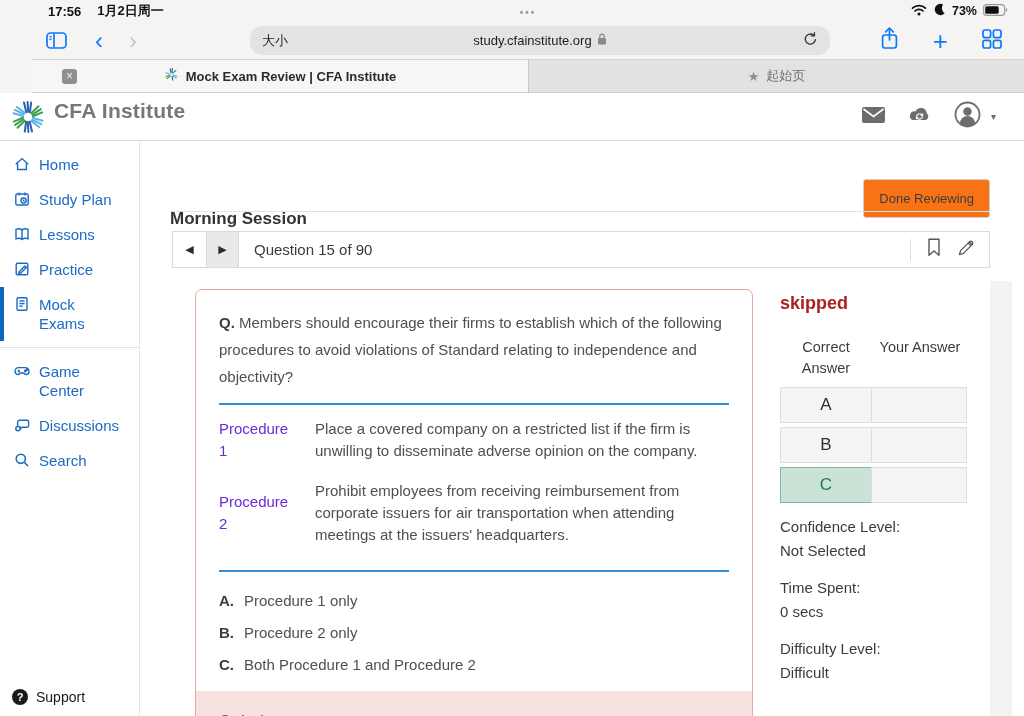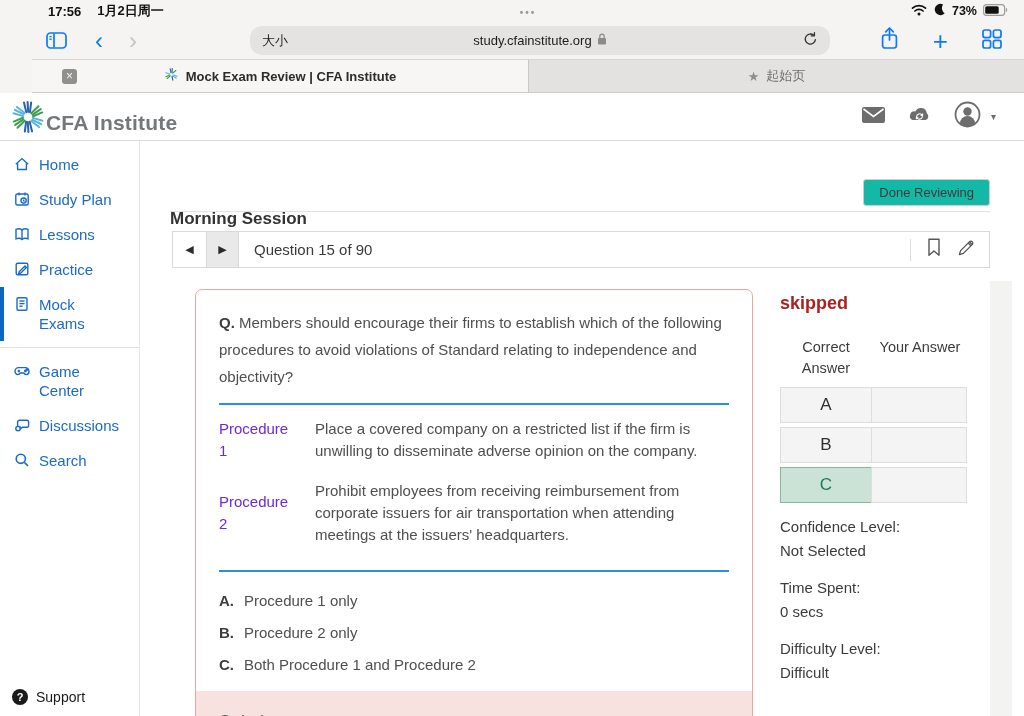--- a/index.html
+++ b/index.html
@@ -40,21 +40,21 @@
   .tab.active { background:#f7f6f4; font-weight:700; color:#2b2b2b; }
   .tab.inactive { background:#e3e2e0; color:#6f6f6f; border-left:1px solid #c9c8c6; }
   .tab-close { position:absolute; left:30px; top:9px; width:15px; height:15px;
     background:#8f8f8f; border-radius:3px; color:#f2f2f2; font-size:12px;
     line-height:14px; text-align:center; font-weight:400; }
   .tab-star { color:#8e8e8e; font-size:13px; font-weight:400; }
 
   
   .site-header { height:48px; background:#fff; border-bottom:1px solid #dcdcdc;
     display:flex; align-items:center; padding:0 10px; }
-  .brand { display:flex; align-items:flex-end; gap:0; }
+  .brand { display:flex; align-items:flex-start; gap:8px; }
   .brand-name { font-size:21px; font-weight:700; color:#75787b; letter-spacing:.2px; }
   .hdr-right { margin-left:auto; display:flex; align-items:center; gap:22px;
     padding-right:18px; color:#6d6d6d; }
   .caret { font-size:10px; color:#6d6d6d; margin-left:-12px; }
 
   
   .app { display:flex; height:575px; position:relative; }
   .side { width:140px; border-right:1px solid #e7e7e7; padding-top:6px;
     position:relative; flex-shrink:0; }
   .side-item { display:flex; align-items:flex-start; gap:9px; padding:8px 0 8px 14px;
@@ -64,22 +64,22 @@
   .side-item .wrap { width:62px; }
   .side-div { height:1px; background:#e3e3e3; margin:6px 0; }
   .support { position:absolute; left:12px; bottom:11px; display:flex;
     align-items:center; gap:8px; font-size:14px; color:#1a1a1a; font-weight:400;}
   .q-badge { width:16px; height:16px; border-radius:50%; background:#1a1a1a;
     color:#fff; font-size:11px; font-weight:700; text-align:center; line-height:16px; }
 
   .main { position:relative; flex:1; }
   .session-title { position:absolute; left:30px; top:32px; font-size:17px;
     font-weight:700; color:#333;margin-top:36px; }
-  .done-btn { position:absolute; right:34px; top:38px; height:27px;
-    background:#14b8a6; border:1px solid #cfcfcf; border-radius:3px;
+  .done-btn { position:absolute; right:34px; top:38px; height:39px;
+    background:#f97316; border:1px solid #cfcfcf; border-radius:3px;
     font-size:13px; color:#3d3d3d; padding:0 15px; line-height:25px; }
   .hdr-div { position:absolute; left:30px; width:820px; top:70px; height:1px;
     background:#e2e2e2; }
 
   .qnav { position:absolute; left:32px; top:90px; width:818px; height:37px;
     background:#fff; border:1px solid #d9d9d9; display:flex; align-items:center; }
   .qnav-btn { width:33px; height:100%; display:flex; align-items:center;
     justify-content:center; font-size:11px; color:#2b2b2b; }
   .qnav-btn.next { background:#e9e9e9; border-left:1px solid #d9d9d9;
     border-right:1px solid #d9d9d9; }

